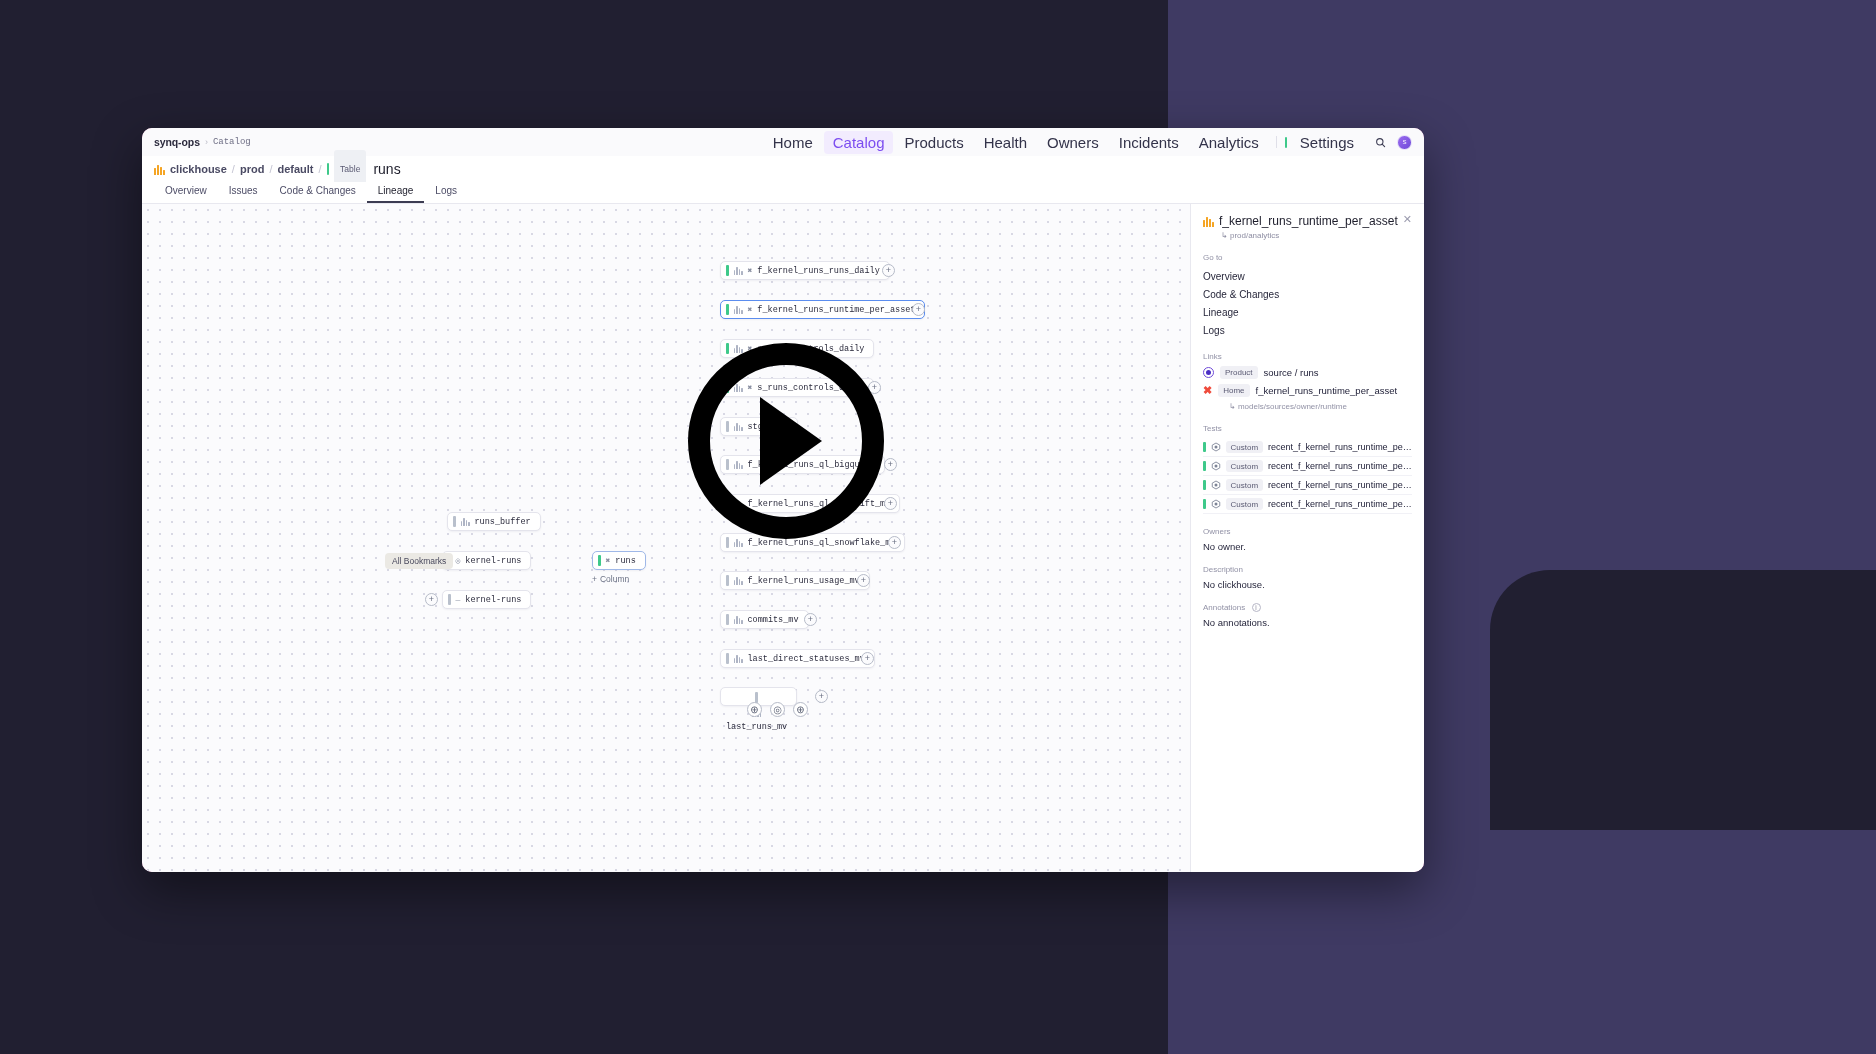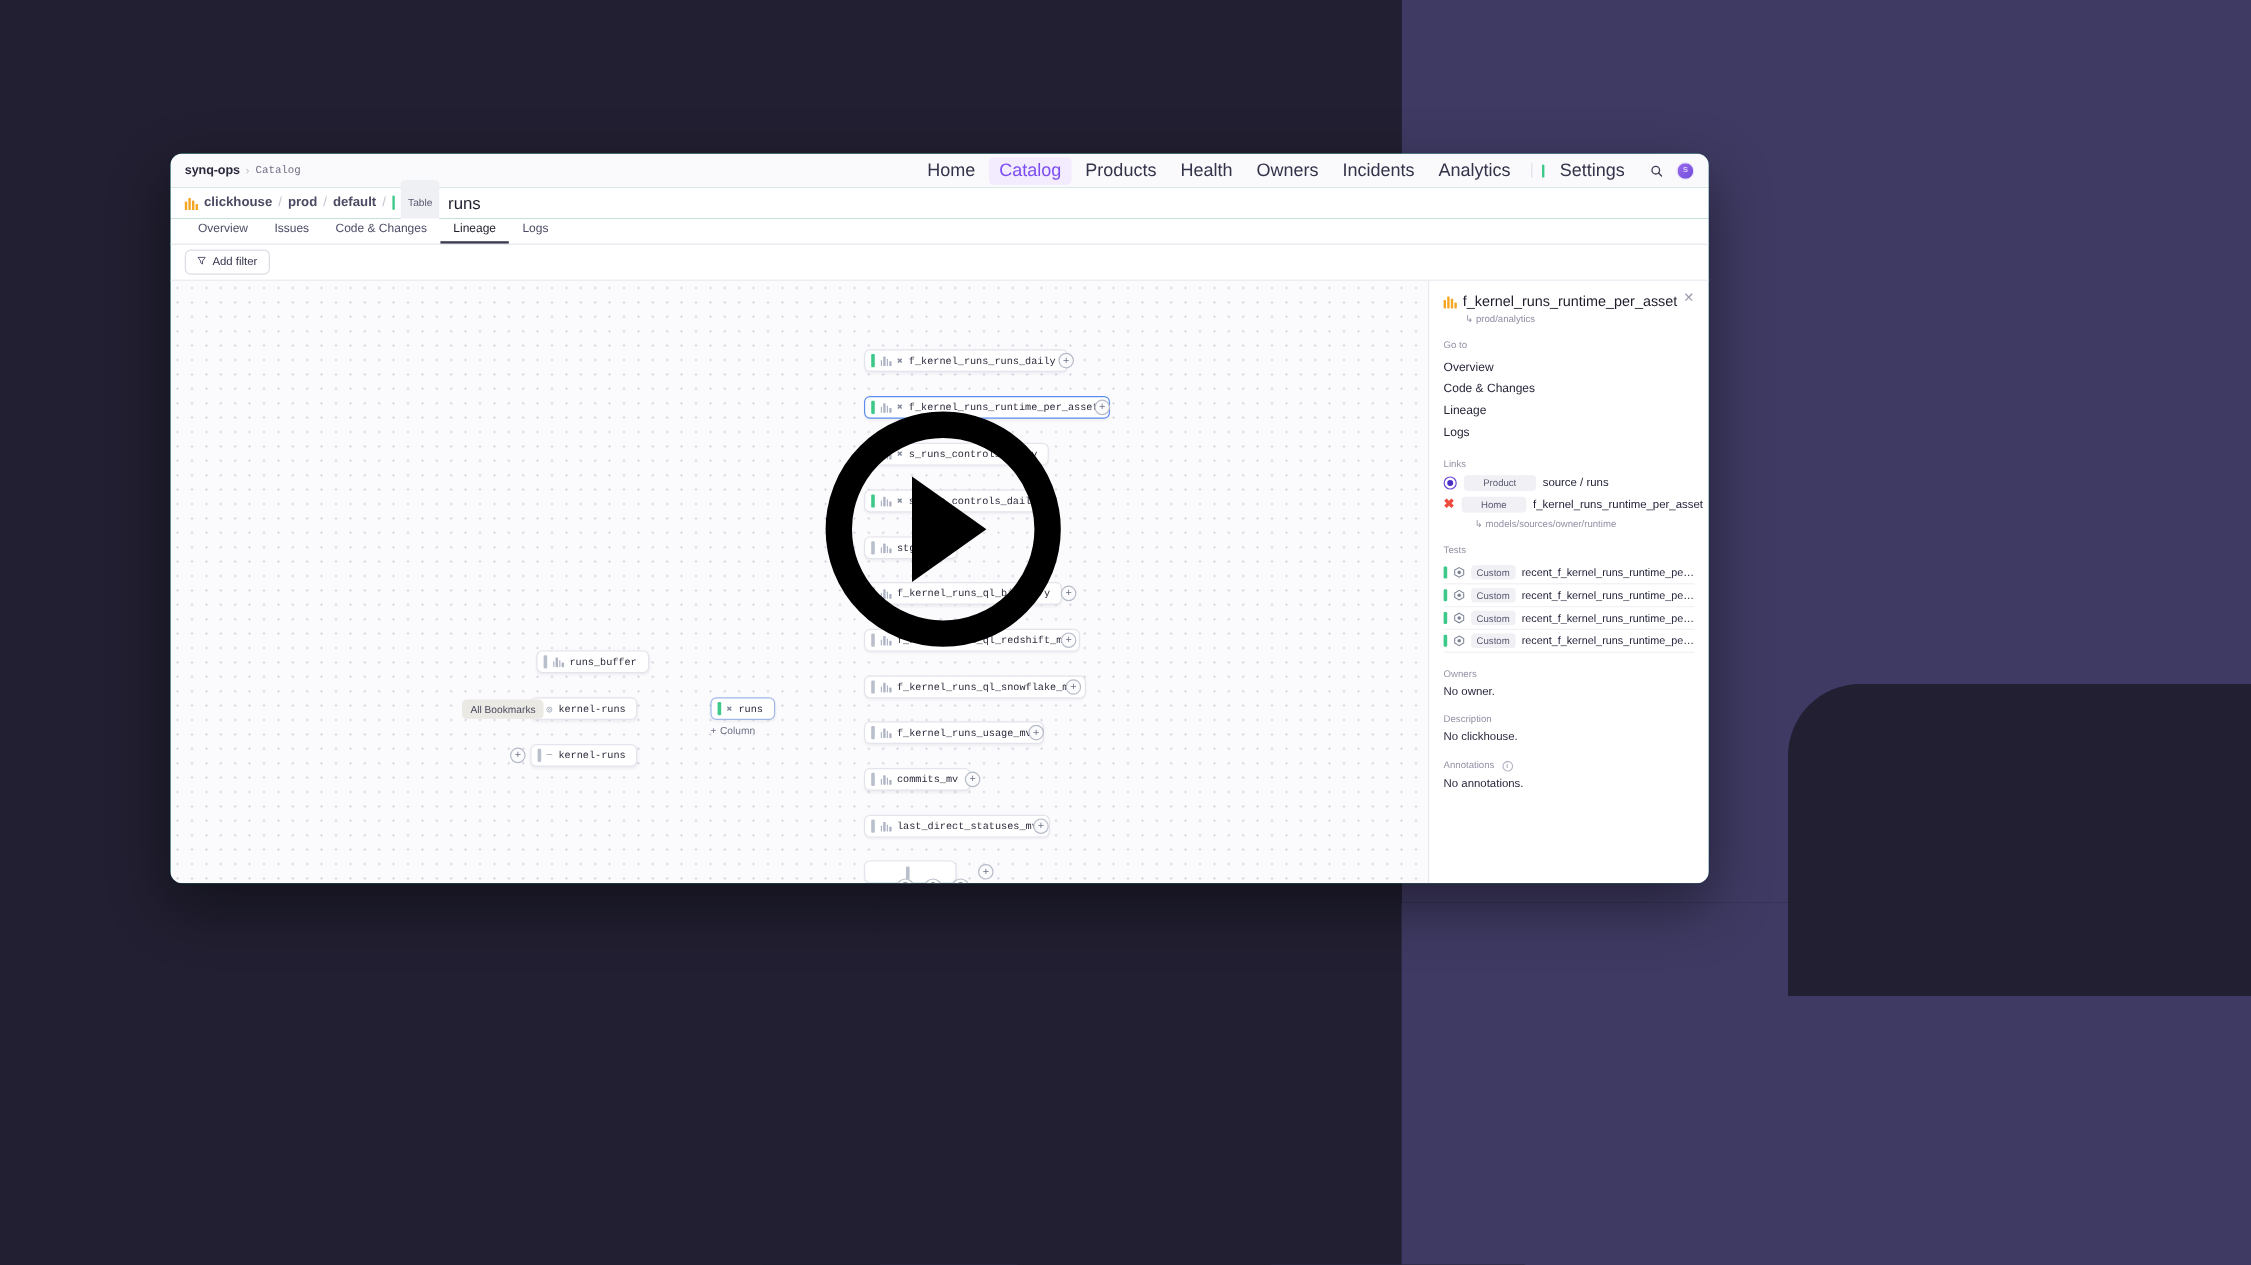--- a/index.html
+++ b/index.html
@@ -32,22 +32,22 @@
     background:#211f31;
   }
   .bg-dark-bottom {
     position:absolute; left:0; top:752px; width:733px; height:302px;
     background:#211f31;
   }
 
   
   .app {
     position:absolute; left:142px; top:128px;
-    width:1282px; height:608px;
-    background:#0f766e;
+    width:1282px; height:744px;
+    background:#f9a8d4;
     border-radius:10px;
     overflow:hidden;
     box-shadow:0 18px 50px rgba(0,0,0,.45);
     display:flex; flex-direction:column;
   }
 
   
   .topbar {
     height:28px; flex:0 0 28px;
     background:#fafafc;
@@ -187,21 +187,21 @@
     padding:10px 12px; overflow:hidden;
   }
   .panel-head { display:flex; align-items:flex-start; gap:5px; }
   .panel-title { font-size:12px; color:#1d1d2b; font-weight:500; flex:1; word-break:break-all; line-height:1.2; }
   .panel-close { color:#9b9bae; font-size:11px; cursor:pointer; line-height:1; }
   .panel-sub { font-size:8px; color:#8d8da2; margin:3px 0 0 18px; }
   .sec-label { font-size:8px; color:#9292a6; margin:13px 0 5px 0; }
   .goto-item { font-size:10px; color:#26263a; padding:3.5px 0; cursor:pointer; }
 
   .link-row { display:flex; align-items:center; gap:6px; margin-bottom:5px; }
-  .link-chip { background:#f0f0f5; color:#5a5a73; font-size:8px; padding:2px 16px; border-radius:3px; }
+  .link-chip { background:#f0f0f5; color:#5a5a73; font-size:8px; padding:2px 5px; border-radius:3px; }
   .link-text { font-size:9.5px; color:#22223a; }
   .link-sub { font-size:8px; color:#9292a6; margin:0 0 0 26px; }
   .ico-product {
     width:11px; height:11px; border-radius:50%; border:1.5px solid #6f4bd8;
     display:flex; align-items:center; justify-content:center; flex:0 0 auto;
   }
   .ico-product span { width:5px; height:5px; border-radius:50%; background:#4b2fc4; display:block; }
   .ico-model { color:#ef4b3c; font-size:11px; flex:0 0 auto; line-height:1; font-weight:bold; }
 
   .test-row {
@@ -303,30 +303,20 @@
   </div>
 
   <div class="tabs">
     <span class="tab">Overview</span>
     <span class="tab">Issues</span>
     <span class="tab">Code &amp; Changes</span>
     <span class="tab active">Lineage</span>
     <span class="tab">Logs</span>
   </div>
 
-  <div class="toolbar">
-    <span class="filter-btn">
-      <span>
-        <svg width="8" height="8" viewBox="0 0 16 16" fill="none" stroke="#4a4a63" stroke-width="1.5">
-          <polygon points="2,3 14,3 9.5,9 9.5,14 6.5,12 6.5,9"></polygon>
-        </svg>
-      </span>
-      <span>Add filter</span>
-    </span>
-  </div>
 
   <div class="body">
 
     <div class="canvas">
 
       <svg class="edges">
         <g stroke="#c9c9d8" stroke-width="1" fill="none">
           <path d="M360 316 C 400 316, 410 350, 448 354"></path>
           <path d="M360 355 C 400 355, 410 355, 448 356"></path>
           <path d="M360 394 C 400 394, 410 362, 448 358"></path>

